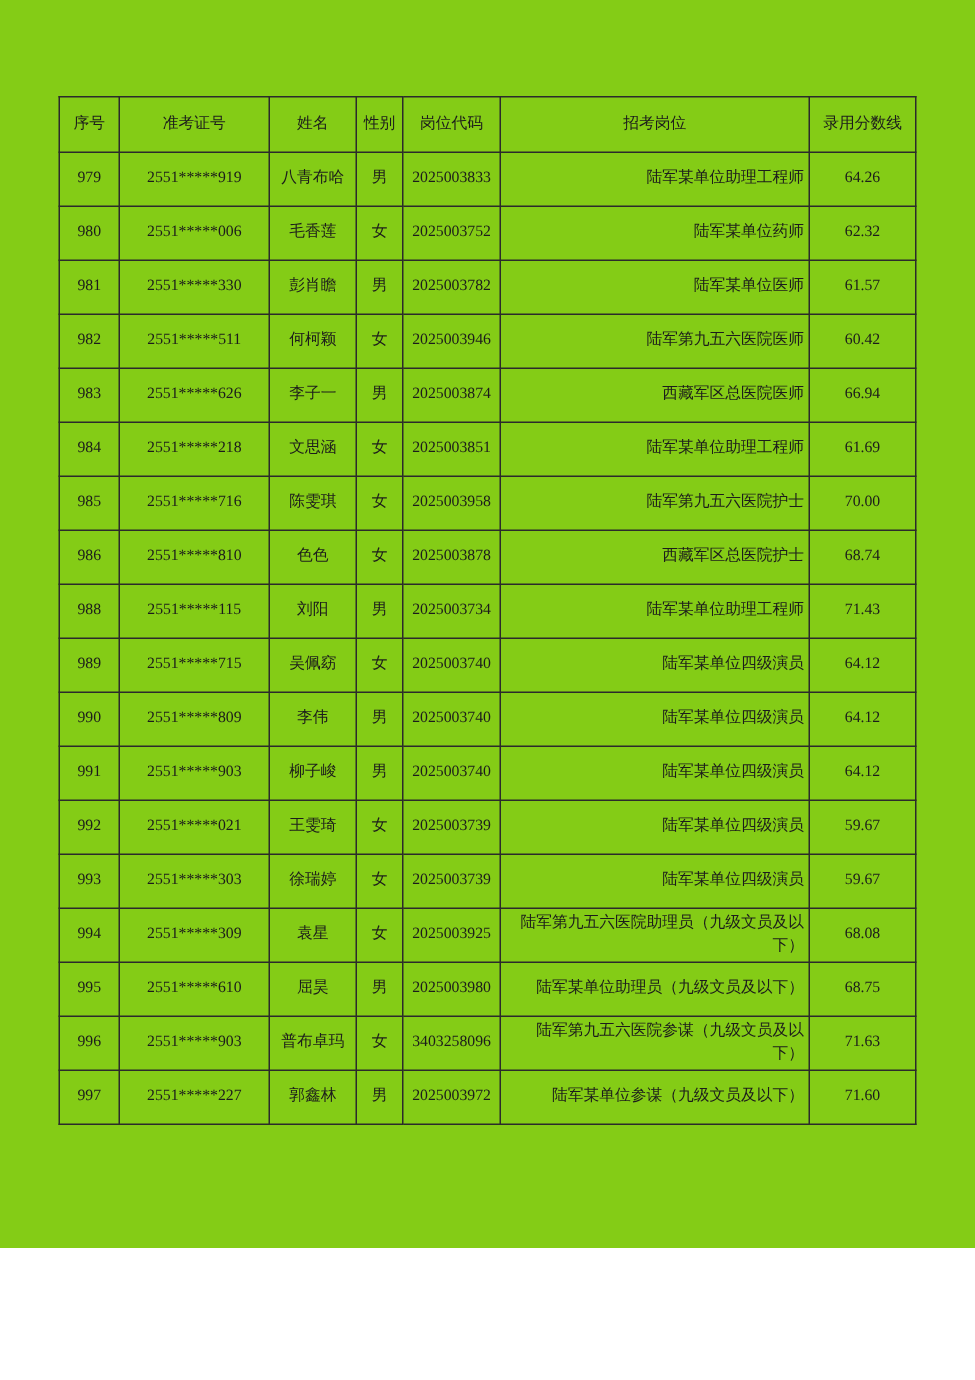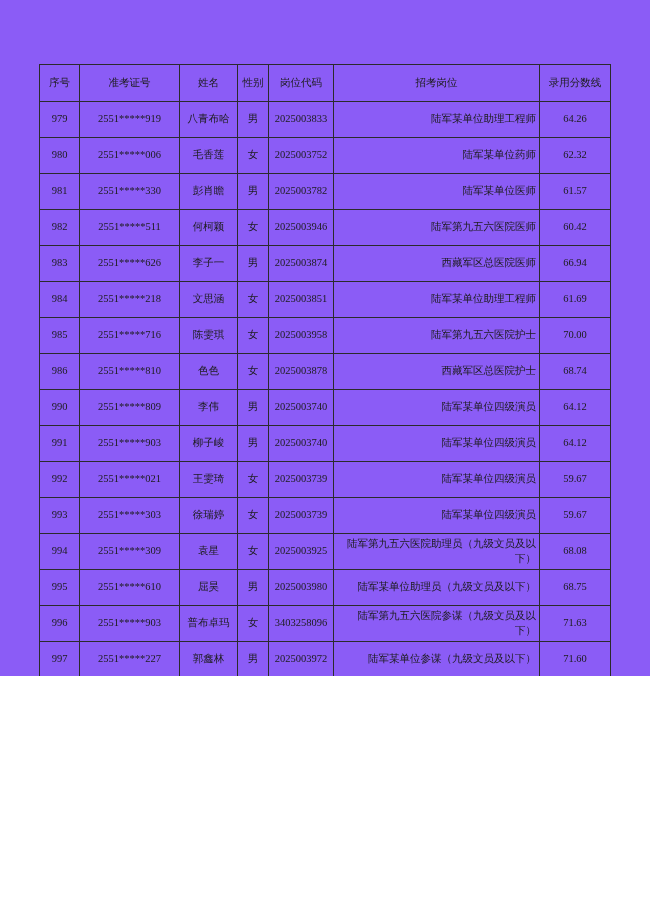--- a/index.html
+++ b/index.html
@@ -3,22 +3,22 @@
 <meta charset="utf-8">
 <style>
   html, body {
     margin: 0;
     padding: 0;
     background: #ffffff;
   }
   .page {
     position: relative;
     width: 650px;
-    height: 676px;
-    background: #8b5cf6;
+    height: 832px;
+    background: #84cc16;
     font-family: "Liberation Serif", "DejaVu Serif", serif;
     color: #1c1c1c;
     overflow: hidden;
   }
   table.score-table {
     position: absolute;
     left: 39px;
     top: 64px;
     width: 571px;
     border-collapse: collapse;
@@ -145,20 +145,38 @@
         <tr>
           <td>986</td>
           <td>2551*****810</td>
           <td>色色</td>
           <td>女</td>
           <td>2025003878</td>
           <td class="pos">西藏军区总医院护士</td>
           <td>68.74</td>
         </tr>
         <tr>
+          <td>988</td>
+          <td>2551*****115</td>
+          <td>刘阳</td>
+          <td>男</td>
+          <td>2025003734</td>
+          <td class="pos">陆军某单位助理工程师</td>
+          <td>71.43</td>
+        </tr>
+        <tr>
+          <td>989</td>
+          <td>2551*****715</td>
+          <td>吴佩窈</td>
+          <td>女</td>
+          <td>2025003740</td>
+          <td class="pos">陆军某单位四级演员</td>
+          <td>64.12</td>
+        </tr>
+        <tr>
           <td>990</td>
           <td>2551*****809</td>
           <td>李伟</td>
           <td>男</td>
           <td>2025003740</td>
           <td class="pos">陆军某单位四级演员</td>
           <td>64.12</td>
         </tr>
         <tr>
           <td>991</td>

